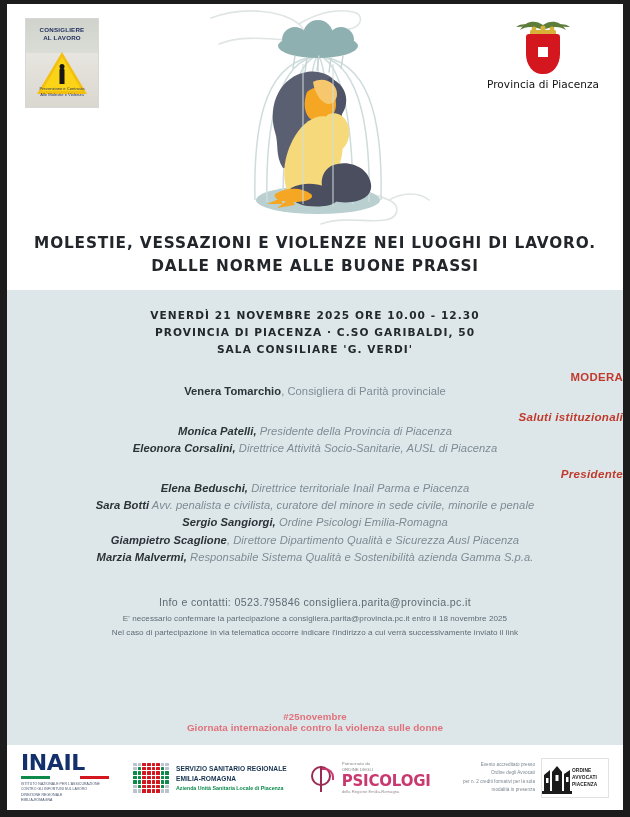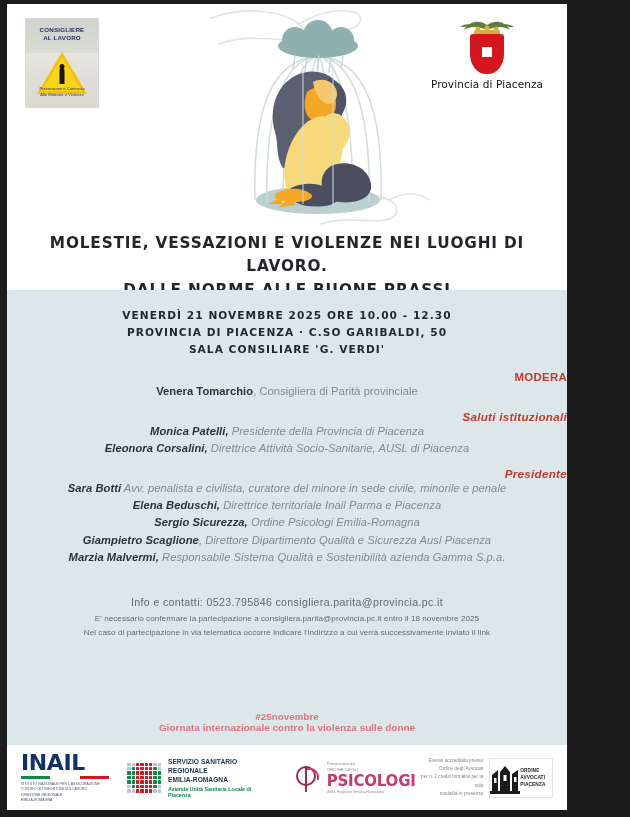--- a/index.html
+++ b/index.html
@@ -10,21 +10,21 @@
   }
   #poster {
     position: relative;
     width: 630px; height: 817px;
     background: #1c1c1c;
     overflow: hidden;
   }
   .sheet {
     position: absolute;
     left: 7px; top: 4px;
-    width: 560px; height: 806px;
+    width: 616px; height: 806px;
     background: #ffffff;
     overflow: hidden;
   }
 
   
   .hero {
     position: relative;
     height: 286px;
     background: #ffffff;
   }
@@ -367,23 +367,23 @@
       <div id="sections">
           <div class="gap-a"></div>
           <div class="sec-head">MODERA</div>
           <div class="person upright"><b>Venera Tomarchio</b><span>,</span><span> Consigliera di Parità provinciale</span></div>
           <div class="gap-b"></div>
           <div class="sec-head ital">Saluti istituzionali</div>
           <div class="person"><b>Monica Patelli,</b><span> Presidente della Provincia di Piacenza</span></div>
           <div class="person"><b>Eleonora Corsalini,</b><span> Direttrice Attività Socio-Sanitarie, AUSL di Piacenza</span></div>
           <div class="gap-b"></div>
           <div class="sec-head ital">Presidente</div>
+          <div class="person"><b>Elena Beduschi,</b><span> Direttrice territoriale Inail Parma e Piacenza</span></div>
           <div class="person"><b>Sara Botti</b><span> Avv. penalista e civilista, curatore del minore in sede civile, minorile e penale</span></div>
-          <div class="person"><b>Elena Beduschi,</b><span> Direttrice territoriale Inail Parma e Piacenza</span></div>
-          <div class="person"><b>Sergio Sicurezza,</b><span> Ordine Psicologi Emilia-Romagna</span></div>
+          <div class="person"><b>Sergio Sangiorgi,</b><span> Ordine Psicologi Emilia-Romagna</span></div>
           <div class="person"><b>Giampietro Scaglione</b><span>,</span><span> Direttore Dipartimento Qualità e Sicurezza Ausl Piacenza</span></div>
           <div class="person"><b>Marzia Malvermi,</b><span> Responsabile Sistema Qualità e Sostenibilità azienda Gamma S.p.a.</span></div>
         </div>
 
       <div class="contacts">
         <div class="c1">Info e contatti: 0523.795846 consigliera.parita@provincia.pc.it</div>
         <div class="c2">E' necessario confermare la partecipazione a consigliera.parita@provincia.pc.it entro il 18 novembre 2025</div>
         <div class="c2">Nel caso di partecipazione in via telematica occorre indicare l'indirizzo a cui verrà successivamente inviato il link</div>
       </div>
 

